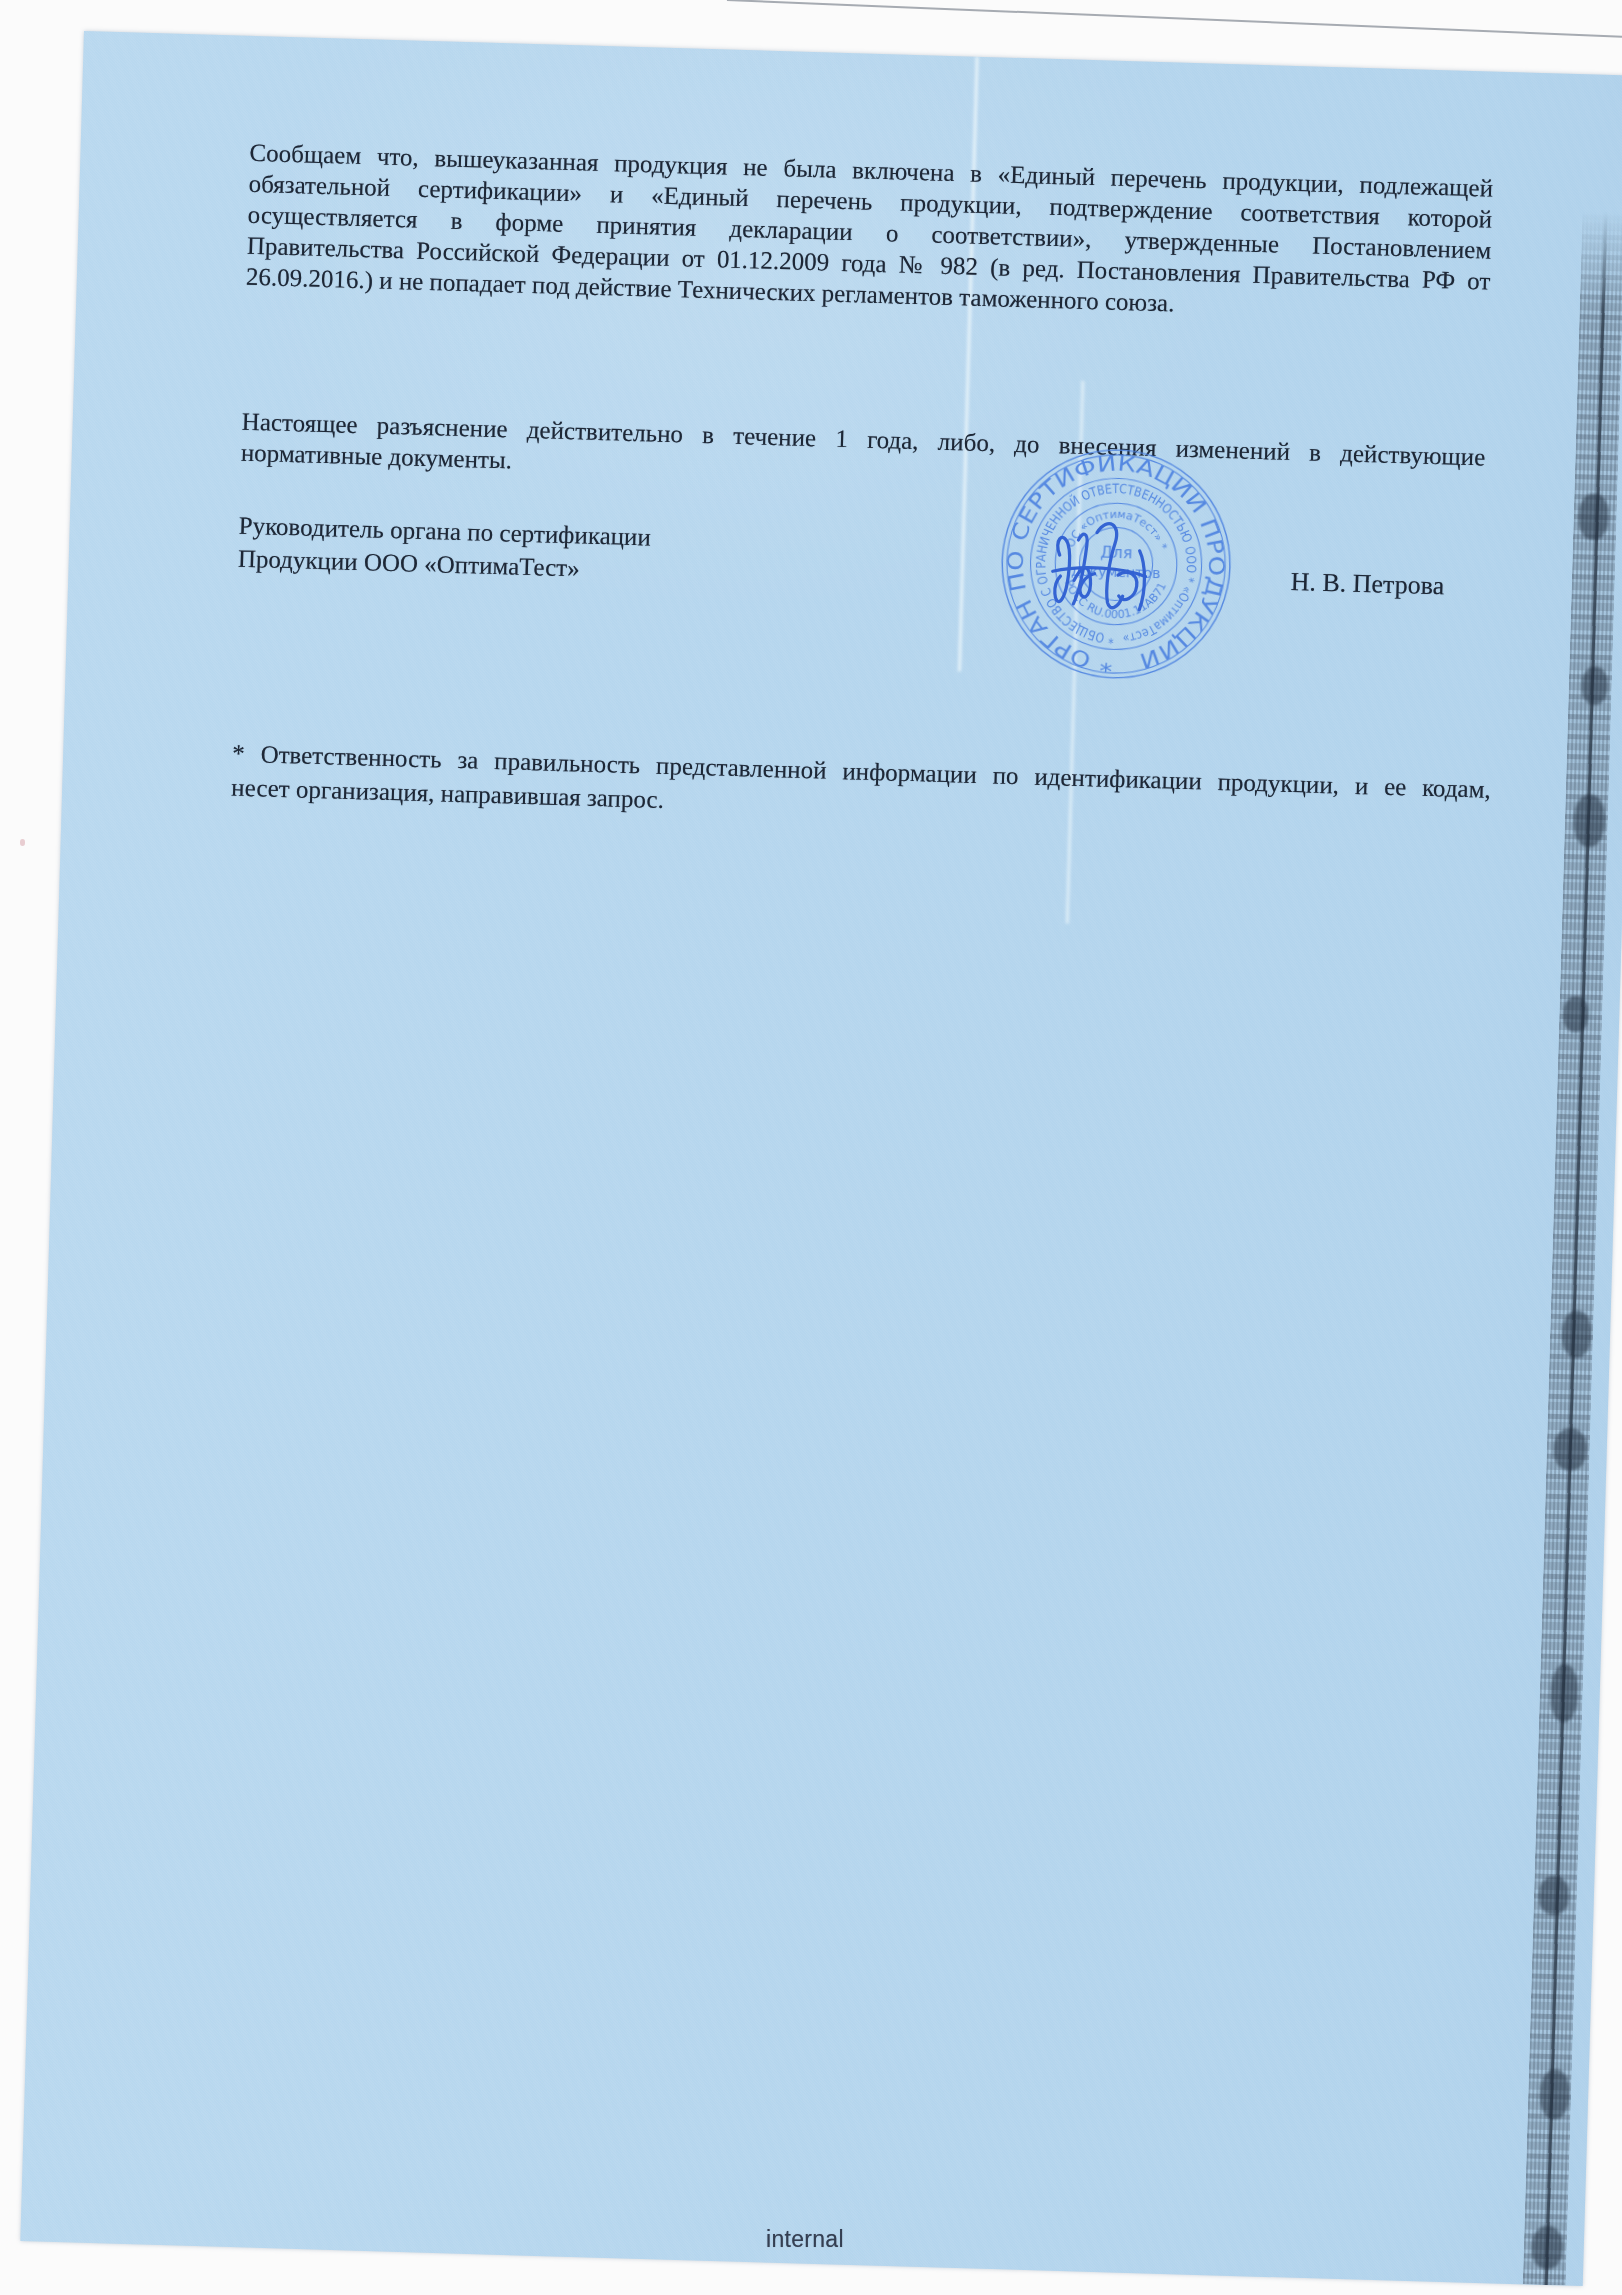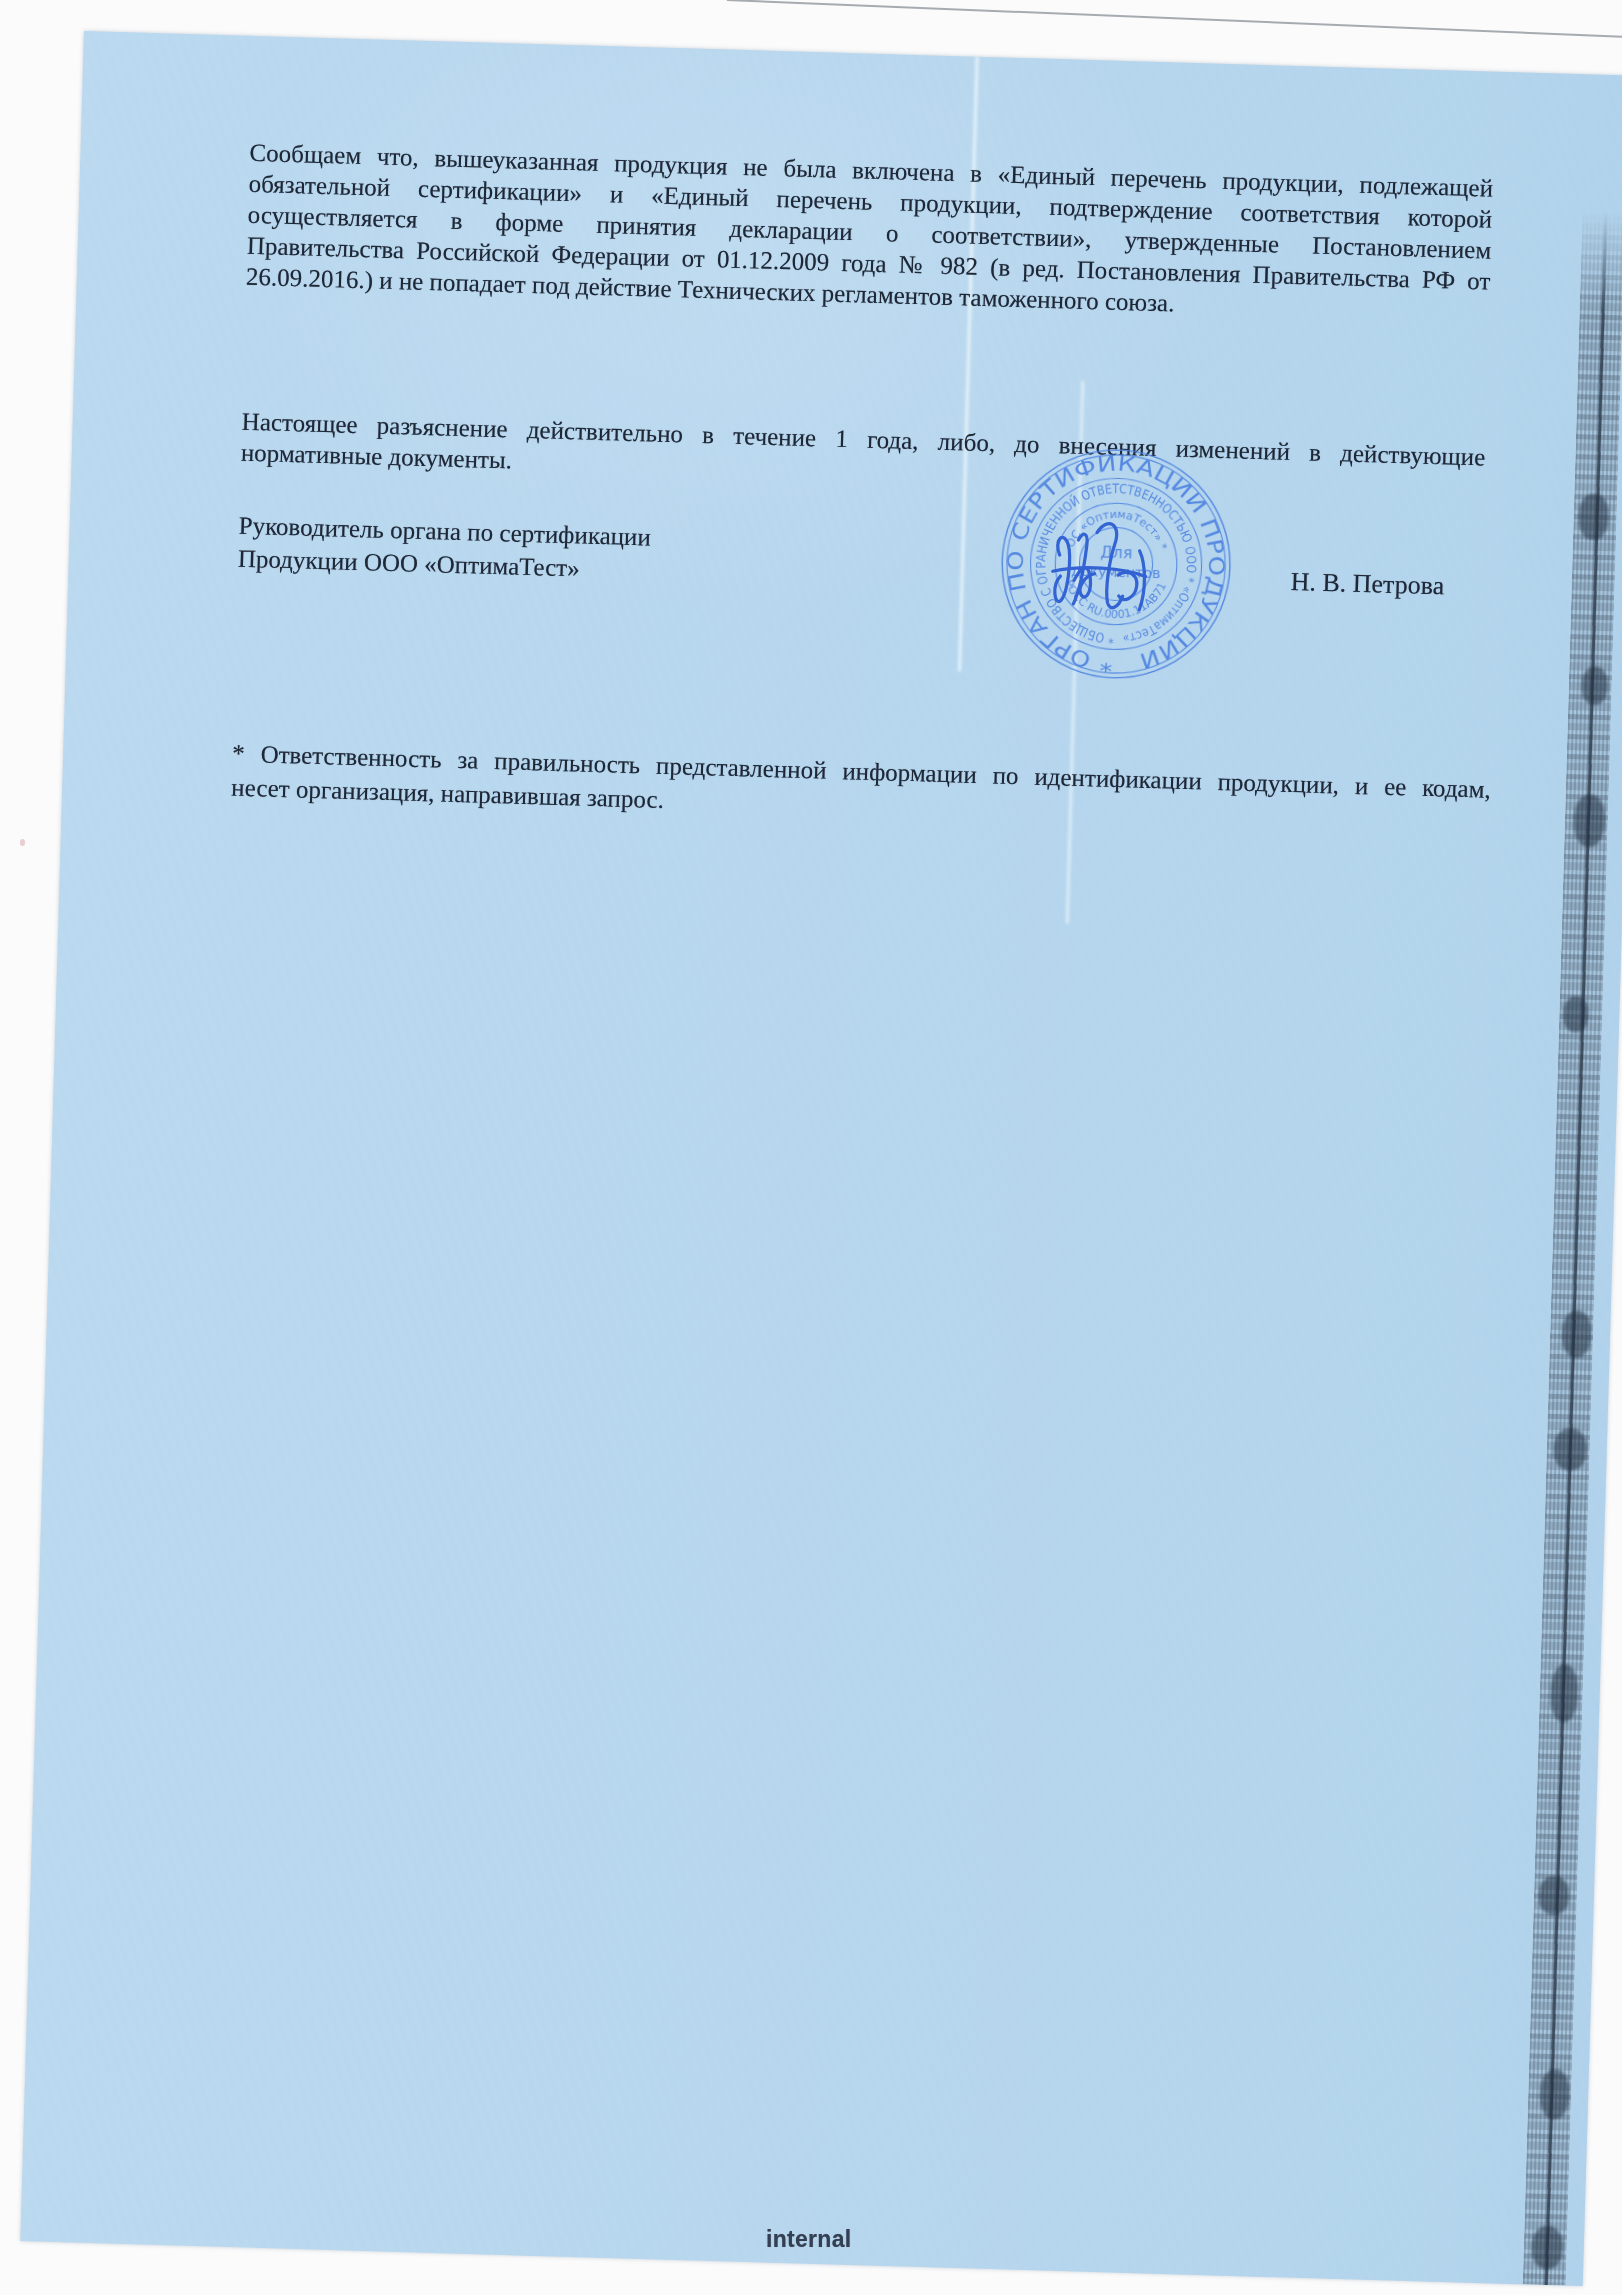--- a/index.html
+++ b/index.html
@@ -59,21 +59,21 @@
       repeating-linear-gradient(to right, rgba(40,52,68,.22) 0 2px, rgba(0,0,0,0) 2px 3.9px);
     filter:blur(0.5px);
   }
   .edge-strip .core{position:absolute;left:22px;top:0;bottom:0;width:2.6px;
     background:rgba(36,48,64,.72);box-shadow:0 0 2px rgba(36,48,64,.6);}
   .blob{position:absolute;background:rgba(28,40,56,.5);border-radius:45%;filter:blur(1.6px);}
   
   .watermark{
     position:absolute;left:766px;top:2226px;
     font-family:"Liberation Sans", sans-serif;font-size:23px;letter-spacing:0.3px;
-    color:#353f52;text-shadow:0 0 0.7px rgba(40,50,70,.5);font-weight:bold;
+    color:#353f52;text-shadow:0 0 0.7px rgba(40,50,70,.5);
   }
 </style>
 </head>
 <body>
 
 <div class="top-line"></div>
 
 <div class="page">
 
   <div class="crease c1"></div>

